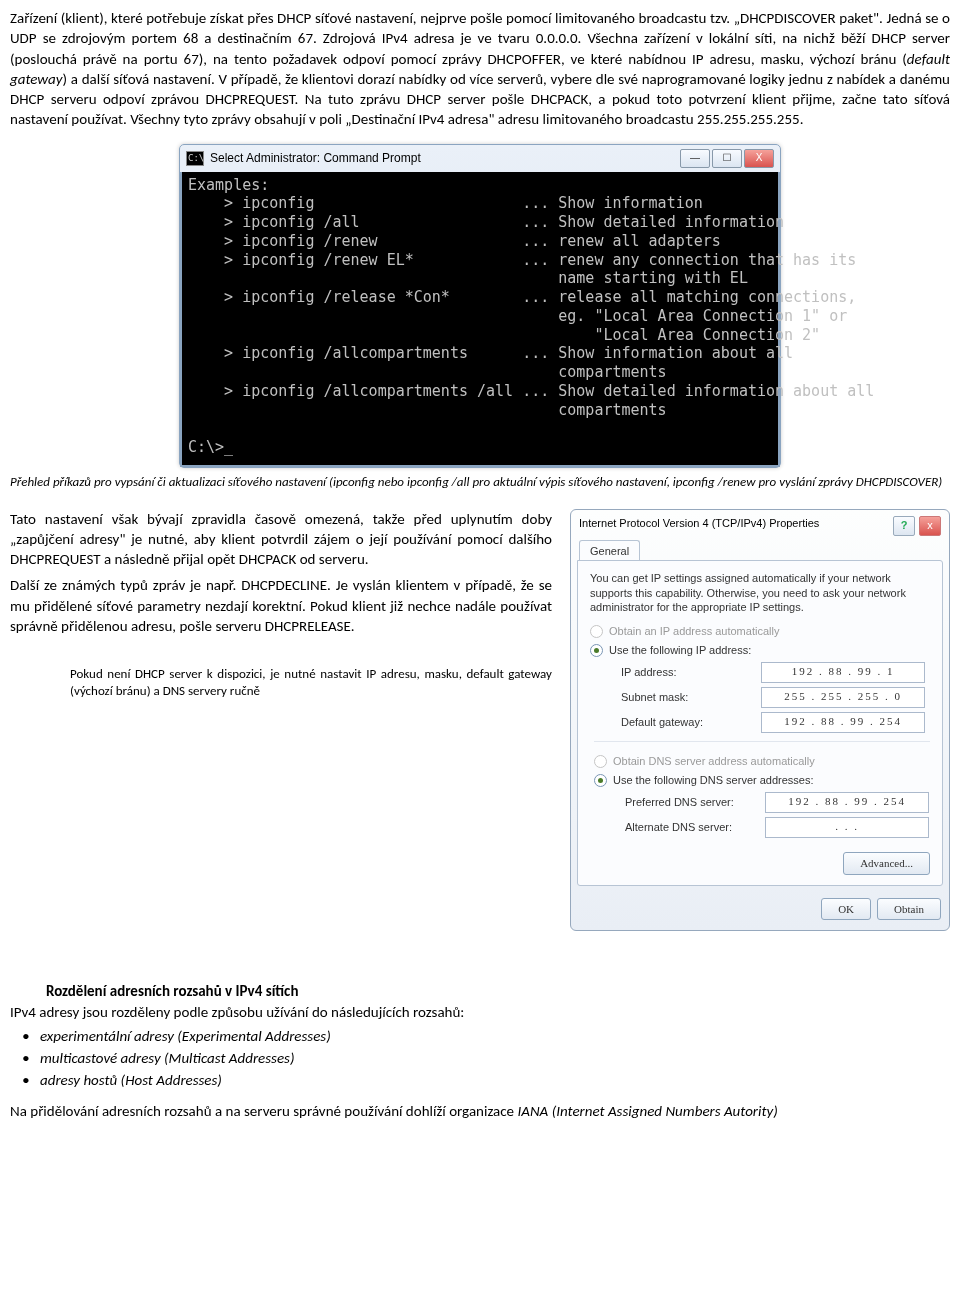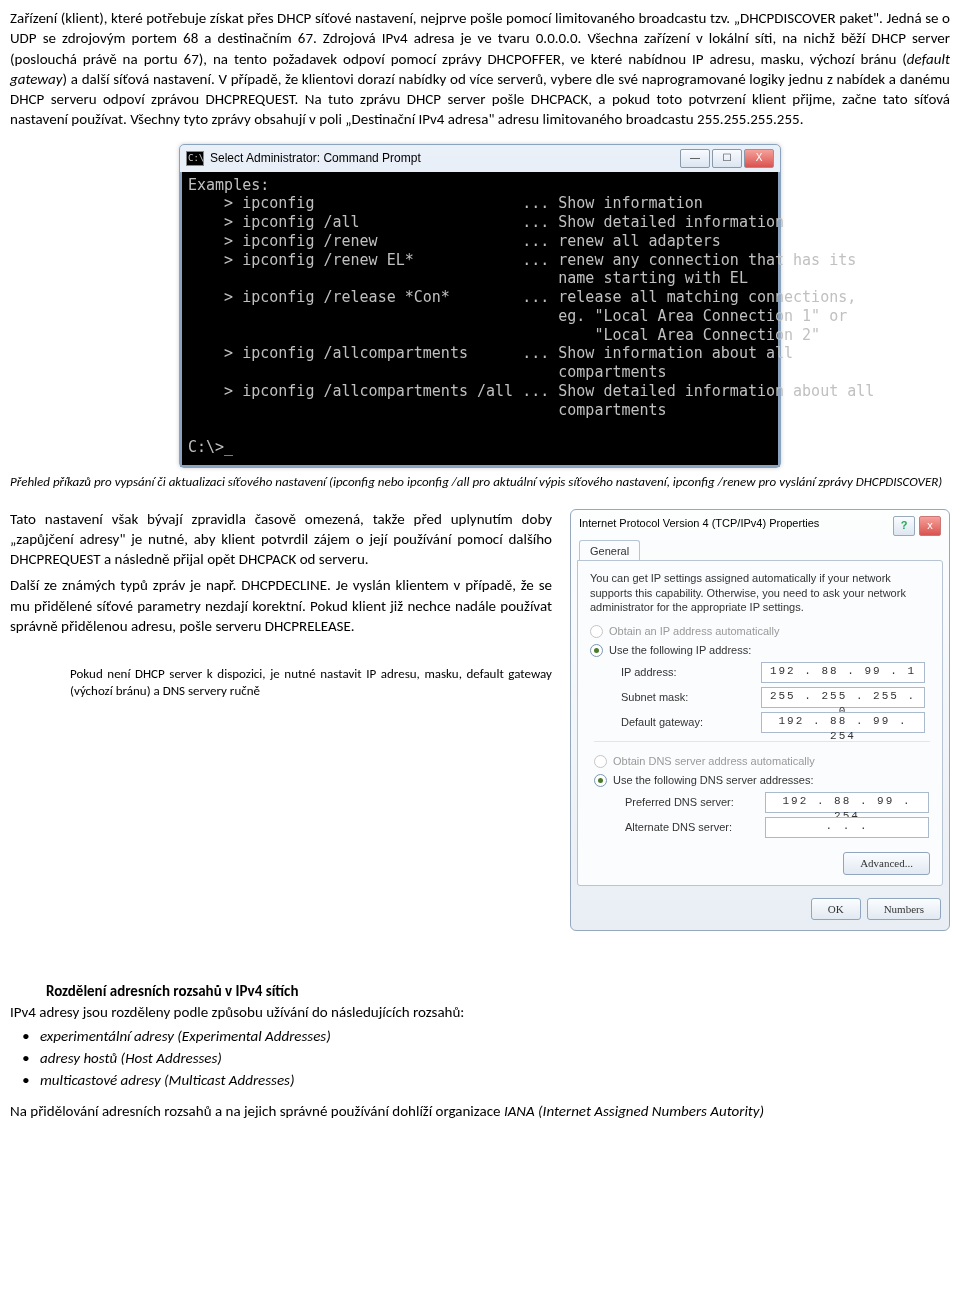--- a/index.html
+++ b/index.html
@@ -198,21 +198,21 @@
     margin: 4px 0 4px 31px;
     font-size: 11px;
   }
   .field-row .lbl { width: 140px; }
   .field-row .ipbox {
     border: 1px solid #abb9cc;
     background: #fff;
     height: 18px;
     width: 162px;
     text-align: center;
-    font-family: Liberation Mono, monospace;
+    font-family: Liberation Serif, serif;
     letter-spacing: 2px;
     padding-top: 1px;
   }
   .group-indent { margin-left: 4px; border-top:1px solid #e1e6ee; padding-top:8px; margin-top:8px;}
   .dlg-footer {
     display: flex;
     justify-content: flex-end;
     padding: 6px 8px 10px 8px;
     gap: 6px;
   }
@@ -343,30 +343,30 @@
             <span class="ipbox"> .  .  . </span>
           </div>
         </div>
 
         <div class="adv-row">
           <span class="dlg-btn">Advanced...</span>
         </div>
       </div>
       <div class="dlg-footer">
         <span class="dlg-btn">OK</span>
-        <span class="dlg-btn">Numbers</span>
+        <span class="dlg-btn">Obtain</span>
       </div>
     </div>
   </div>
 </div>
 
 <div class="section">
   <div class="bold">Rozdělení adresních rozsahů v IPv4 sítích</div>
   <div>IPv4 adresy jsou rozděleny podle způsobu užívání do následujících rozsahů:</div>
   <ul class="bullets">
     <li>experimentální adresy (Experimental Addresses)</li>
+    <li>multicastové adresy (Multicast Addresses)</li>
     <li>adresy hostů (Host Addresses)</li>
-    <li>multicastové adresy (Multicast Addresses)</li>
   </ul>
   <p class="para">
-    <span>Na přidělování adresních rozsahů a na jejich správné používání dohlíží organizace </span><span class="italic">IANA (Internet Assigned Numbers Autority)</span>
+    <span>Na přidělování adresních rozsahů a na serveru správné používání dohlíží organizace </span><span class="italic">IANA (Internet Assigned Numbers Autority)</span>
   </p>
 </div>
 
 </body></html>

